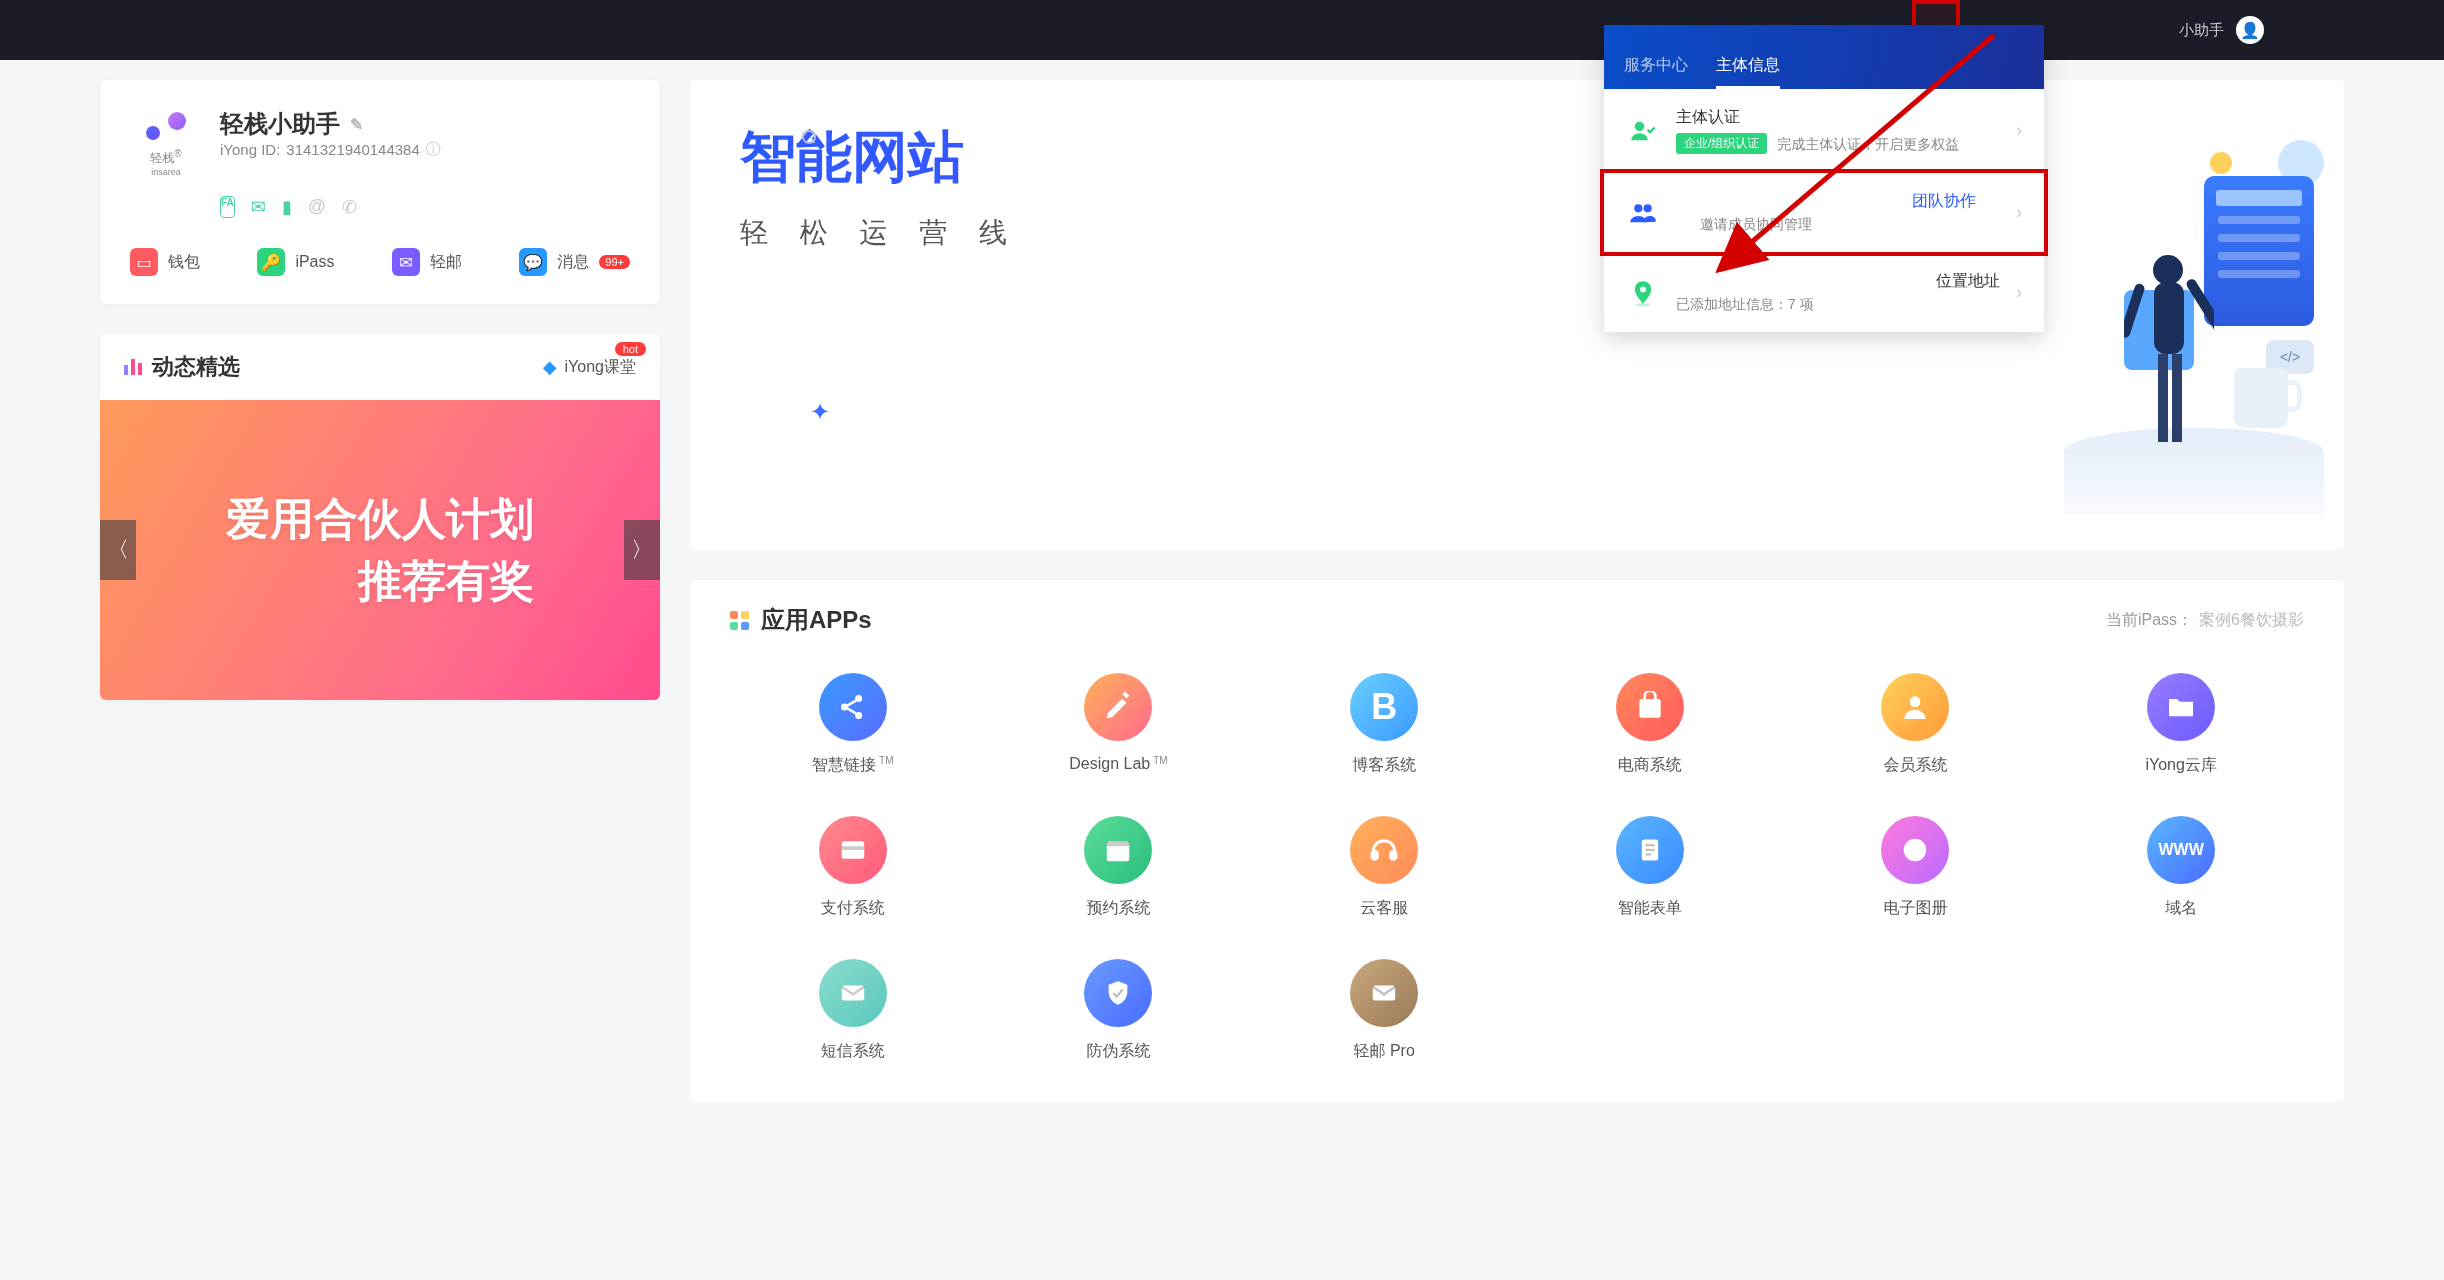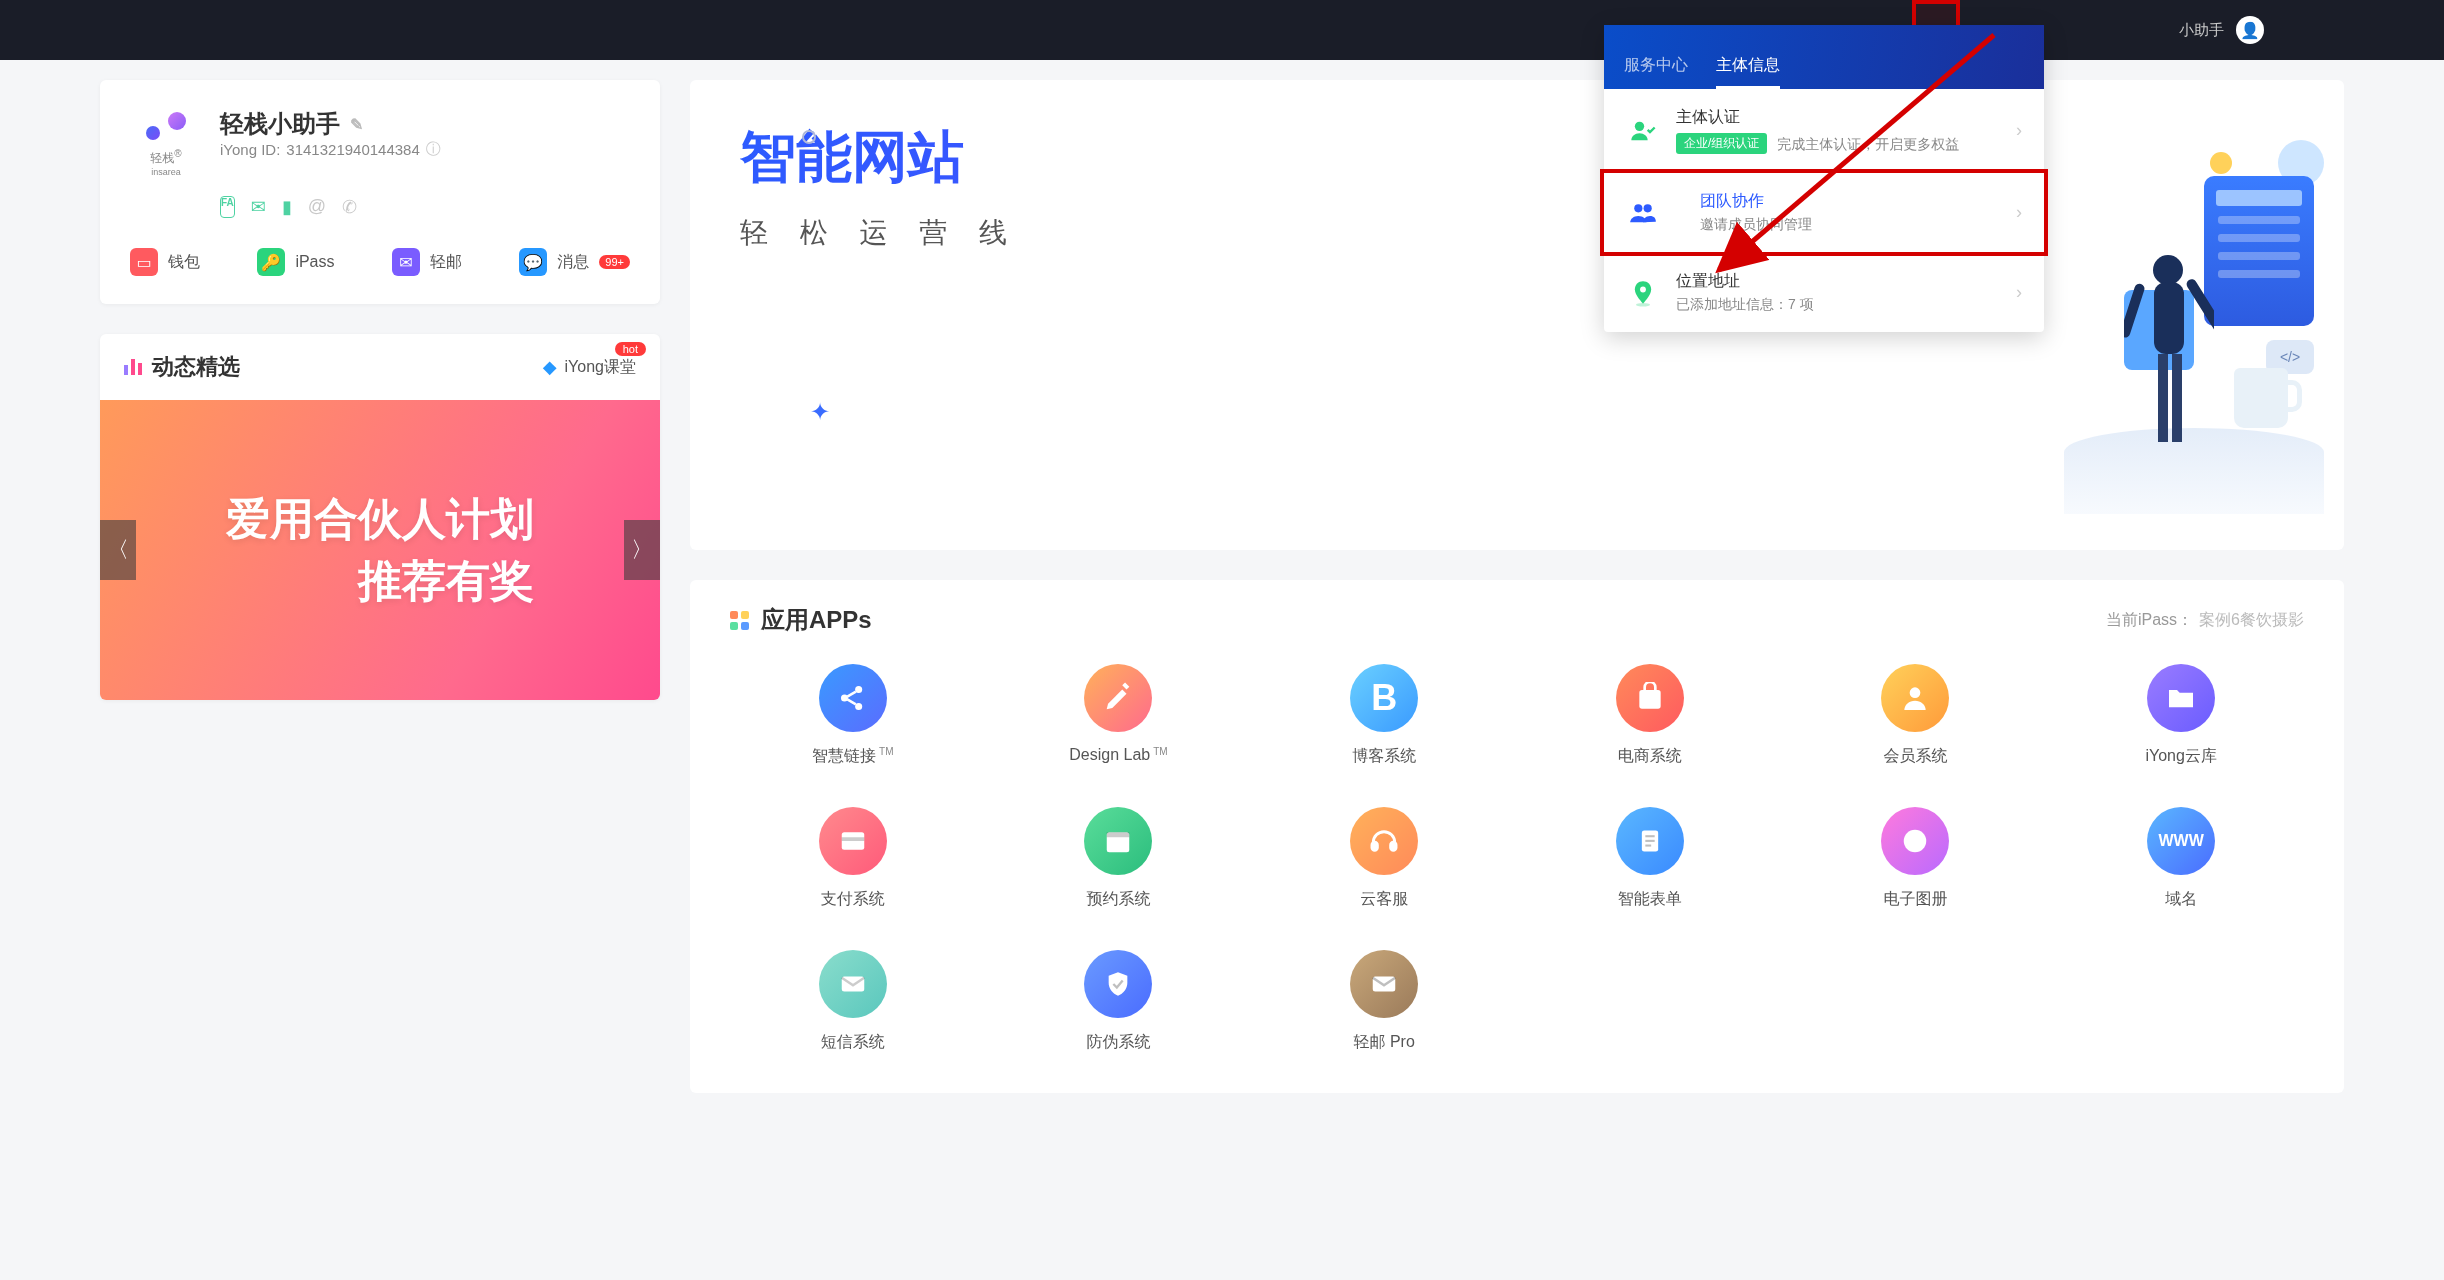--- a/index.html
+++ b/index.html
@@ -82,21 +82,21 @@
   z-index: 20;
 }
 .dd-tabs { background: linear-gradient(100deg,#0a4dc9,#1a2f9a); display: flex; padding: 20px 20px 0 20px; }
 .dd-tab { color: rgba(255,255,255,0.7); font-size: 16px; padding: 10px 0; margin-right: 28px; }
 .dd-tab.active { color: #fff; border-bottom: 3px solid #fff; }
 .dd-item { display: flex; align-items: center; padding: 18px 22px; border-bottom: 1px solid #f0f0f0; gap: 16px; position: relative; }
 .dd-item:last-child { border-bottom: none; }
 .dd-icon { width: 34px; height: 34px; display: flex; align-items: center; justify-content: center; font-size: 22px; color: #2bd47d; }
 .dd-body { flex: 1; }
 .dd-title-row { display: flex; align-items: center; gap: 10px; }
-.dd-title { font-size: 16px; color: #333; }
+.dd-title { font-size: 16px; color: #333; text-align: right; }
 .dd-title.blue { color: #2d5bff; }
 .dd-pill { background: #2bd47d; color: #fff; font-size: 12px; padding: 2px 8px; border-radius: 3px; }
 .dd-desc { color: #888; font-size: 14px; margin-top: 4px; }
 .dd-chev { color: #ccc; font-size: 18px; }
 .dd-frame { position: absolute; inset: -4px; border: 4px solid #d40000; pointer-events: none; }
 .arrow-svg { position: absolute; top: -55px; right: 300px; width: 440px; height: 310px; z-index: 25; pointer-events: none; }
 
 .hero-decor { position: absolute; right: 20px; top: 60px; width: 300px; height: 380px; }
 .person-svg { position: absolute; bottom: 60px; right: 110px; }
 .cup { position: absolute; bottom: 92px; right: 36px; width: 54px; height: 60px; background: #e8f1f8; border-radius: 6px 6px 10px 10px; }
@@ -104,21 +104,21 @@
 .panel-big { position: absolute; top: 36px; right: 10px; width: 110px; height: 150px; background: linear-gradient(180deg,#3a7cff,#2d5be0); border-radius: 10px; }
 .panel-big .win { background: #9cc4ff; margin: 14px 12px 0 12px; height: 16px; border-radius: 3px; }
 .panel-big .row { background: rgba(255,255,255,0.3); margin: 10px 14px 0 14px; height: 8px; border-radius: 3px; }
 .panel-small { position: absolute; top: 150px; right: 130px; width: 70px; height: 80px; background: #5aa7ff; border-radius: 8px; }
 .code-bubble { position: absolute; top: 200px; right: 10px; width: 48px; height: 34px; background: #dde8f7; border-radius: 8px; display: flex; align-items: center; justify-content: center; color: #6a86b8; font-size: 14px; }
 .yellow-dot { position: absolute; top: 12px; right: 92px; width: 22px; height: 22px; background: #ffd15a; border-radius: 50%; }
 .blue-dot { position: absolute; top: 0; right: 0; width: 46px; height: 46px; background: #3a9aff; border-radius: 50%; opacity: .25; }
 .ground { position: absolute; bottom: 6px; left: 40px; right: 0; height: 86px; background: linear-gradient(180deg, rgba(225,235,248,0.9), rgba(235,242,252,0.4)); border-radius: 50% 50% 0 0 / 28% 28% 0 0; }
 
 .apps-card { padding: 24px 40px 40px 40px; background: #fff; border-radius: 6px; }
-.apps-header { display: flex; justify-content: space-between; align-items: center; margin-bottom: 28px; }
+.apps-header { display: flex; justify-content: space-between; align-items: center; margin-bottom: 37px; }
 .apps-title { display: flex; align-items: center; gap: 12px; font-size: 24px; font-weight: 600; }
 .grid-icon { display: inline-grid; grid-template-columns: 8px 8px; grid-template-rows: 8px 8px; gap: 3px; }
 .grid-icon i { border-radius: 2px; }
 .grid-icon i:nth-child(1){background:#ff8a5a;}
 .grid-icon i:nth-child(2){background:#ffd15a;}
 .grid-icon i:nth-child(3){background:#5adfa0;}
 .grid-icon i:nth-child(4){background:#5a9aff;}
 .ipass-label { color: #999; font-size: 16px; display: flex; align-items: center; gap: 6px; }
 .ipass-value { color: #bbb; }
 

